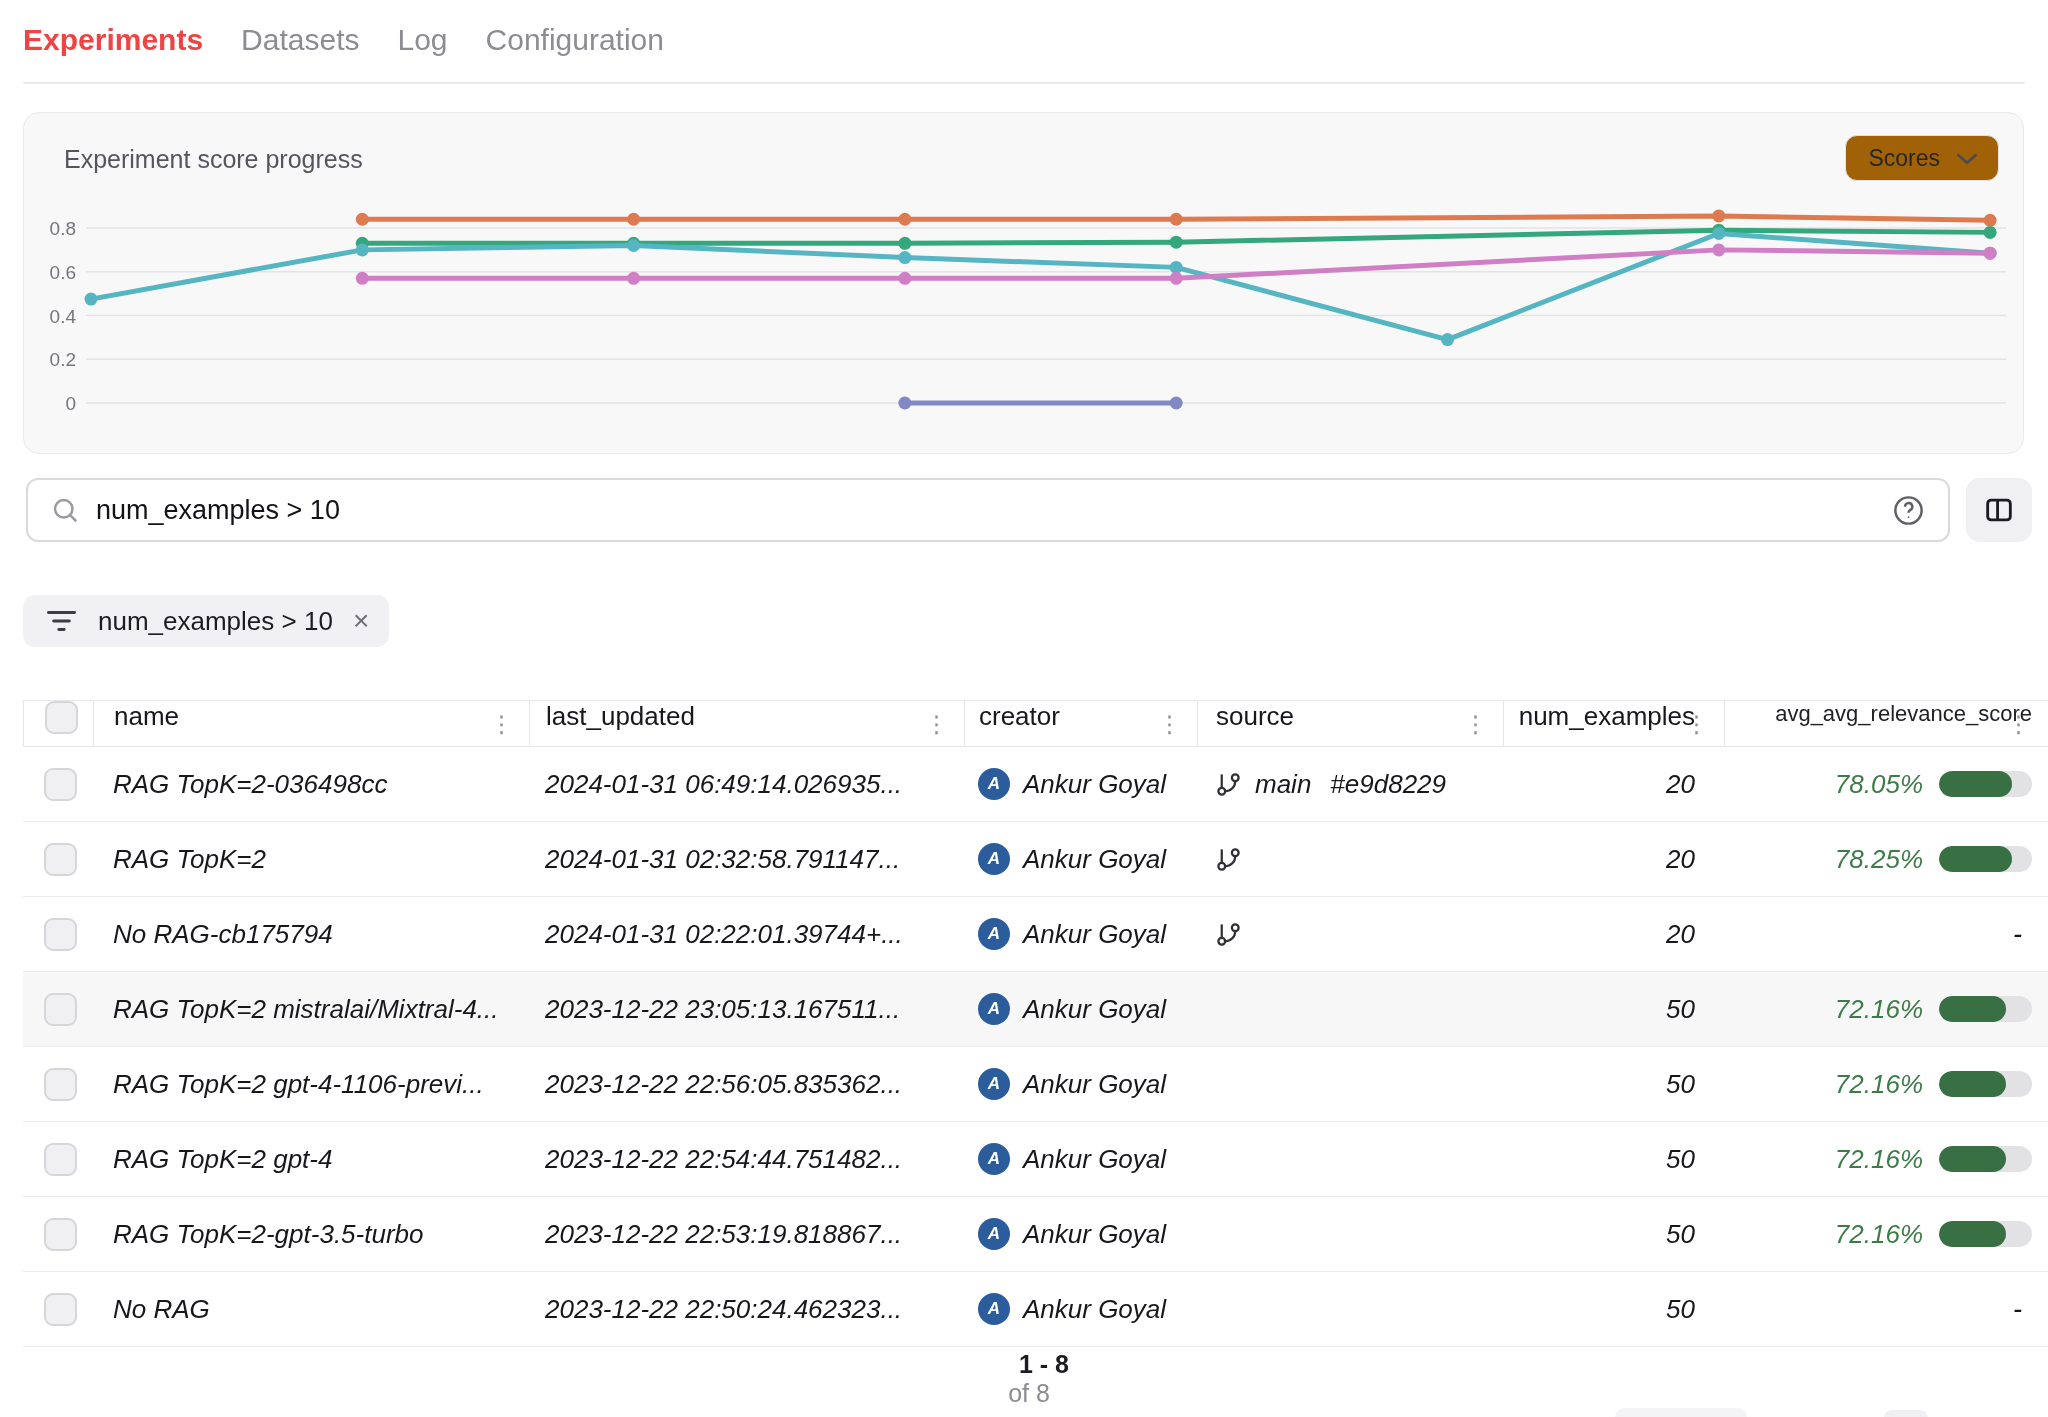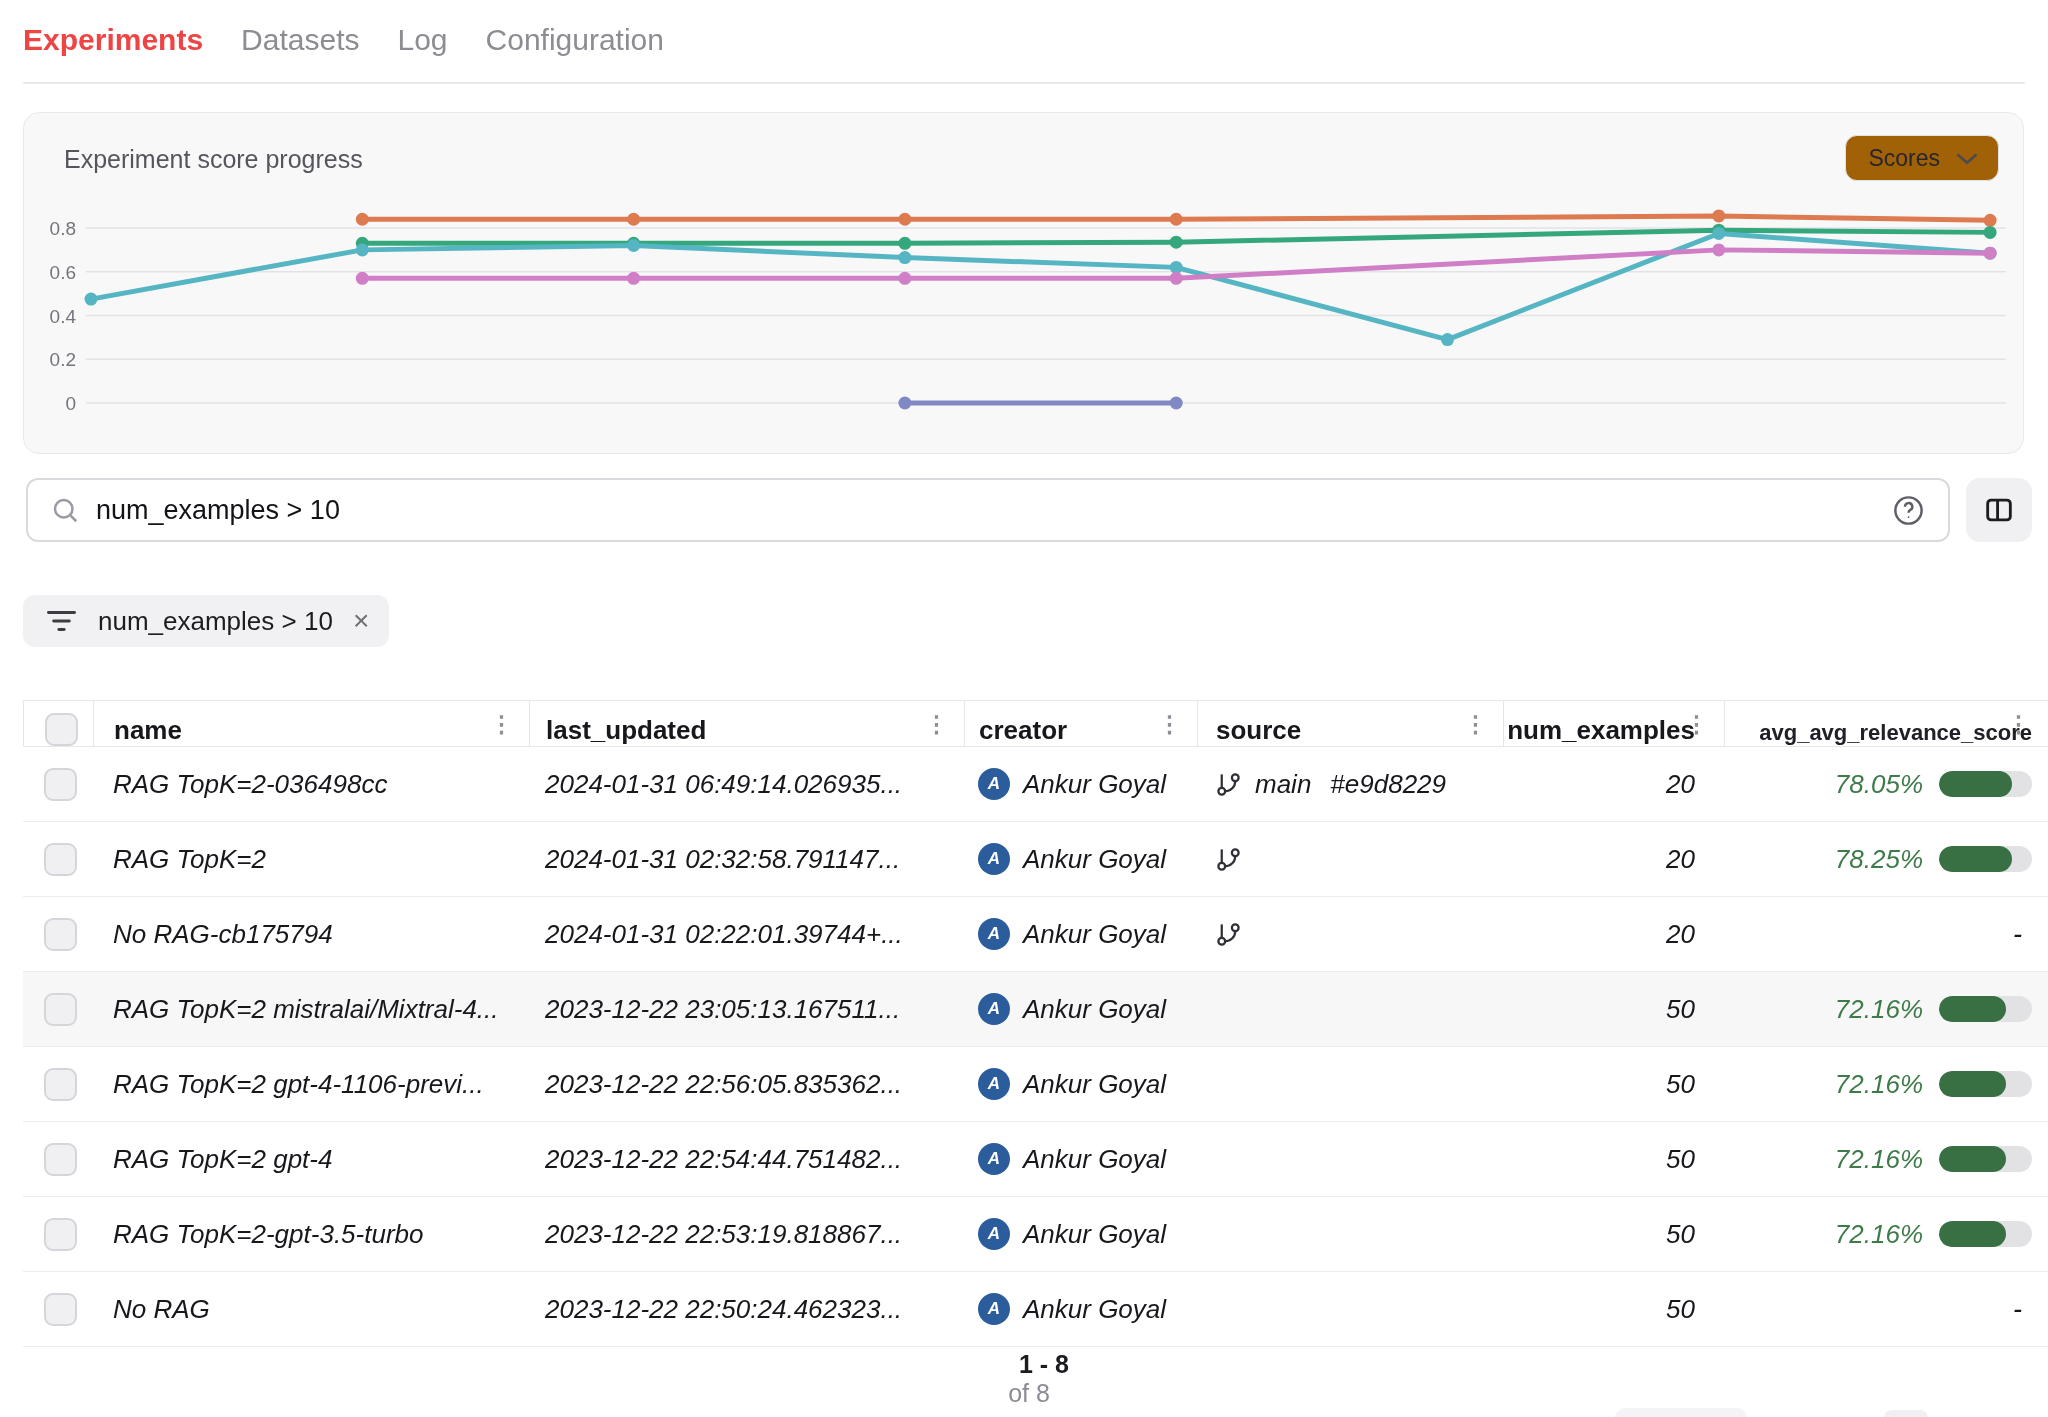--- a/index.html
+++ b/index.html
@@ -30,22 +30,22 @@
             border-radius:14px;display:flex;align-items:center;justify-content:center;cursor:pointer;}
   
   .chip{position:absolute;left:23px;top:595px;height:52px;display:inline-flex;align-items:center;gap:20px;
         padding:0 20px 0 22px;background:#f1f1f3;border-radius:12px;}
   .chip-label{font-size:26px;color:#1c1c21;}
   .chip-x{font-size:28px;color:#6f6f76;cursor:pointer;line-height:1;}
   
   .thead{position:absolute;left:23px;top:700px;right:0;height:47px;display:grid;
          grid-template-columns:70px 436px 435px 233px 306px 221px minmax(0,1fr);
          border-top:1px solid #e7e7ea;border-bottom:1px solid #e7e7ea;box-sizing:border-box;background:#fff;}
-  .hcell{position:relative;display:flex;align-items:flex-end;border-left:1px solid #e7e7ea;
-         padding-left:20px;box-sizing:border-box;font-size:22px;color:#202026;cursor:pointer;font-weight:bold;}
+  .hcell{position:relative;display:flex;align-items:flex-start;border-left:1px solid #e7e7ea;
+         padding-left:20px;box-sizing:border-box;font-size:22px;color:#202026;cursor:pointer;}
   .hcell.c0{padding-left:21px;}
   .menu-dots{position:absolute;right:16px;top:50%;transform:translateY(-50%);color:#8e8e96;font-size:23px;cursor:pointer;}
   .hcell.c6 .menu-dots{right:18px;}
   .tbody{position:absolute;left:23px;top:747px;right:0;}
   .trow{display:grid;grid-template-columns:70px 436px 435px 233px 306px 221px minmax(0,1fr);
         height:75px;border-bottom:1px solid #ececef;box-sizing:border-box;background:#fff;cursor:pointer;}
   .trow.hl{background:#f7f7f8;}
   .cell{display:flex;align-items:center;height:100%;box-sizing:border-box;min-width:0;font-style:italic;}
   .c0{padding-left:21px;}
   .c1{padding-left:20px;font-size:26px;color:#17171c;}

